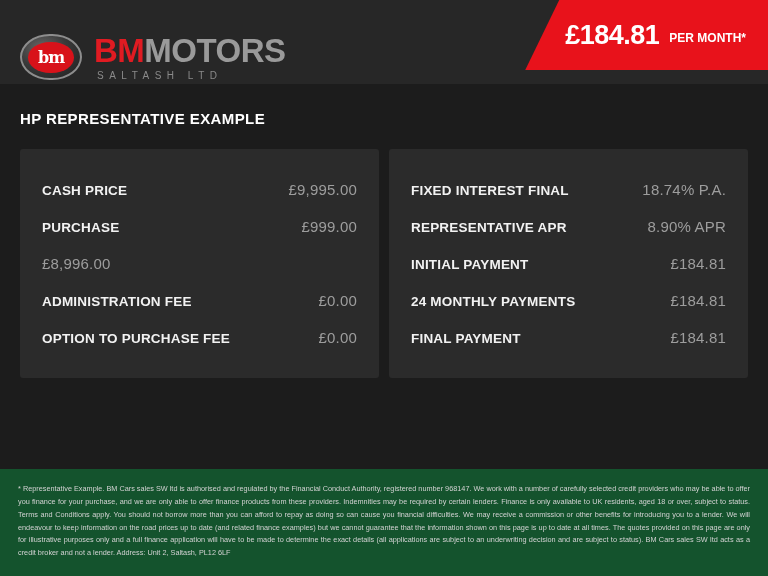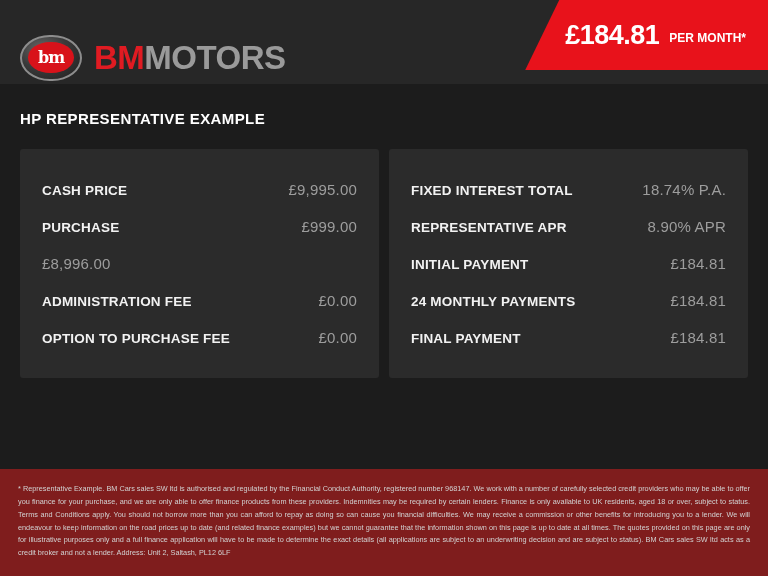--- a/index.html
+++ b/index.html
@@ -9,21 +9,21 @@
     font-family: "Liberation Sans", sans-serif;
     overflow: hidden;
   }
   .page { position: relative; width: 768px; height: 576px; background: #1c1c1c; }
 
   
   .header {
     position: relative; height: 84px; background: #272727;
     display: flex; align-items: center;
   }
-  .logo-block { display: flex; align-items: center; padding-left: 20px; margin-top: 31px; }
+  .logo-block { display: flex; align-items: flex-start; padding-left: 20px; margin-top: 31px; }
   .logo-badge {
     width: 62px; height: 46px; border-radius: 50%/52%;
     background: radial-gradient(ellipse at 35% 30%, #6a6a6a 0%, #3a3a3a 45%, #1e1e1e 100%);
     border: 2px solid #8d8d8d;
     display: flex; align-items: center; justify-content: center;
     margin-right: 12px; position: relative;
   }
   .logo-badge-inner {
     width: 46px; height: 31px; border-radius: 50%/52%;
     background: #d8121a;
@@ -75,21 +75,21 @@
   .row .label {
     color: #f2f2f2; font-size: 13.5px; font-weight: bold; letter-spacing: 0.2px;
   }
   .row .value {
     color: #9d9d9d; font-size: 15px; letter-spacing: 0.2px;
   }
 
   
   .disclaimer {
     position: absolute; left: 0; right: 0; bottom: 0;
-    background: #7f1d1d; color: #d2d2d2;
+    background: #14532d; color: #d2d2d2;
     font-size: 7.3px; line-height: 1.75;
     padding: 14px 18px 16px 18px;
     text-align: justify;
   }
 </style>
 </head>
 <body>
 
 <div class="page">
 
@@ -97,20 +97,21 @@
     <div class="logo-block">
       <div class="logo-badge">
         <div class="logo-badge-inner">
           <span>bm</span>
         </div>
       </div>
       <div class="wordmark">
         <div class="bm">
           <span class="bm-red">BM</span><span class="bm-grey">MOTORS</span>
         </div>
+        <span class="sub">SALTASH LTD</span>
       </div>
     </div>
 
     <div class="price-flag">
       <span class="amount">£184.81</span>
       <span class="per">PER MONTH*</span>
     </div>
   </div>
 
   <div class="section-title">HP REPRESENTATIVE EXAMPLE</div>
@@ -134,21 +135,21 @@
         <span class="value">£0.00</span>
       </div>
       <div class="row">
         <span class="label">OPTION TO PURCHASE FEE</span>
         <span class="value">£0.00</span>
       </div>
     </div>
 
     <div class="panel">
       <div class="row">
-        <span class="label">FIXED INTEREST TOTAL</span>
+        <span class="label">FIXED INTEREST FINAL</span>
         <span class="value">18.74% P.A.</span>
       </div>
       <div class="row">
         <span class="label">REPRESENTATIVE APR</span>
         <span class="value">8.90% APR</span>
       </div>
       <div class="row">
         <span class="label">INITIAL PAYMENT</span>
         <span class="value">£184.81</span>
       </div>

